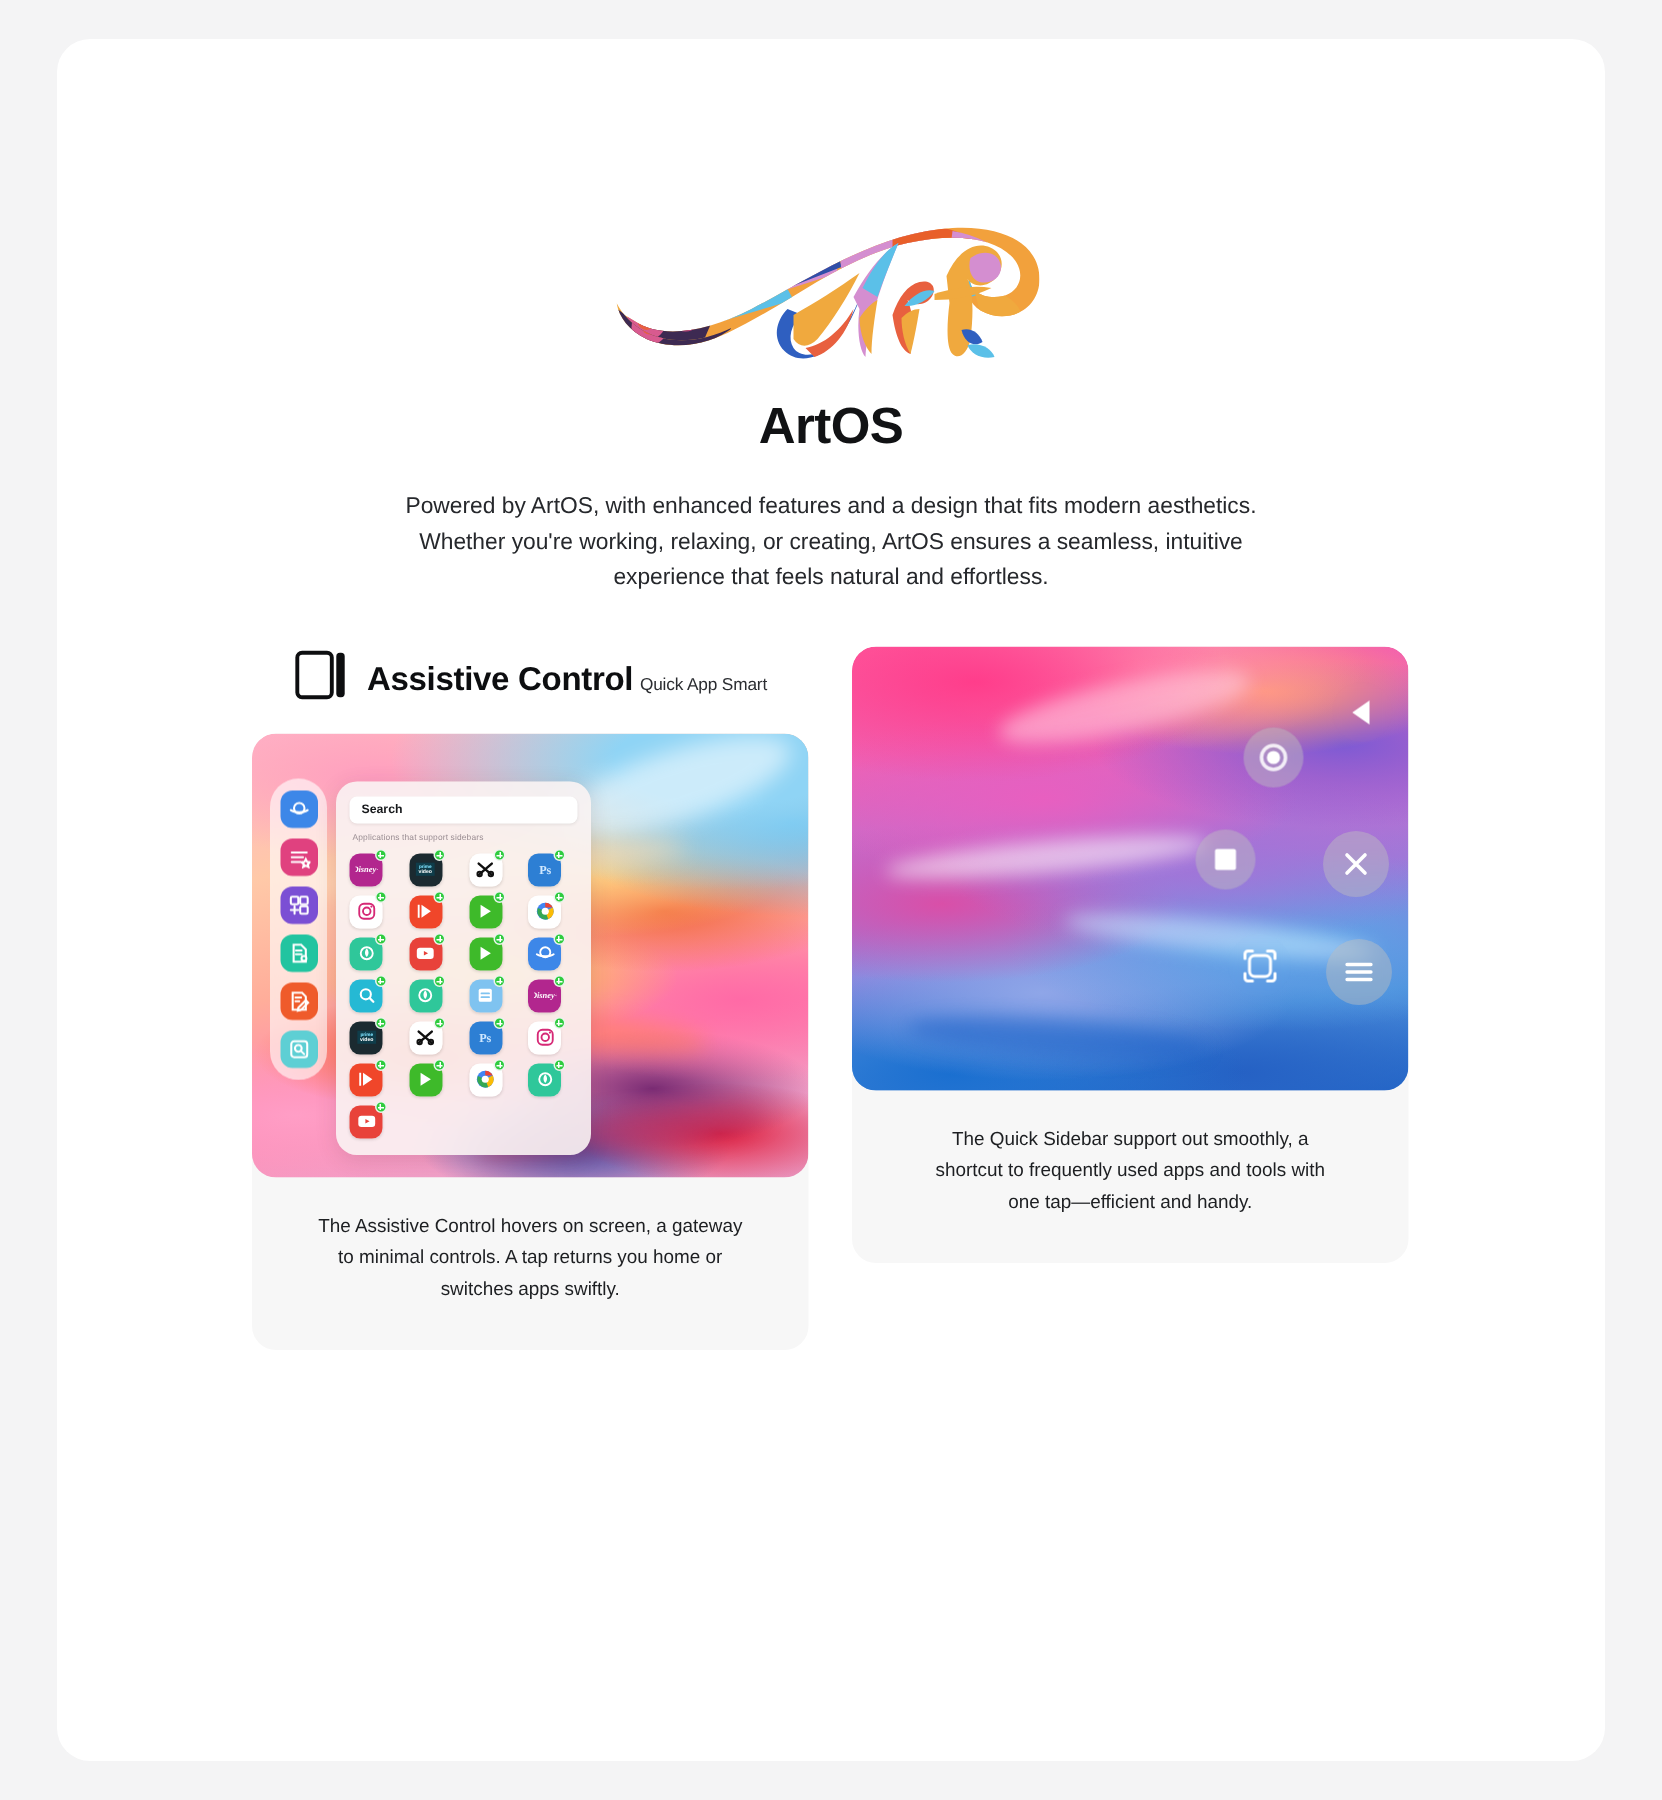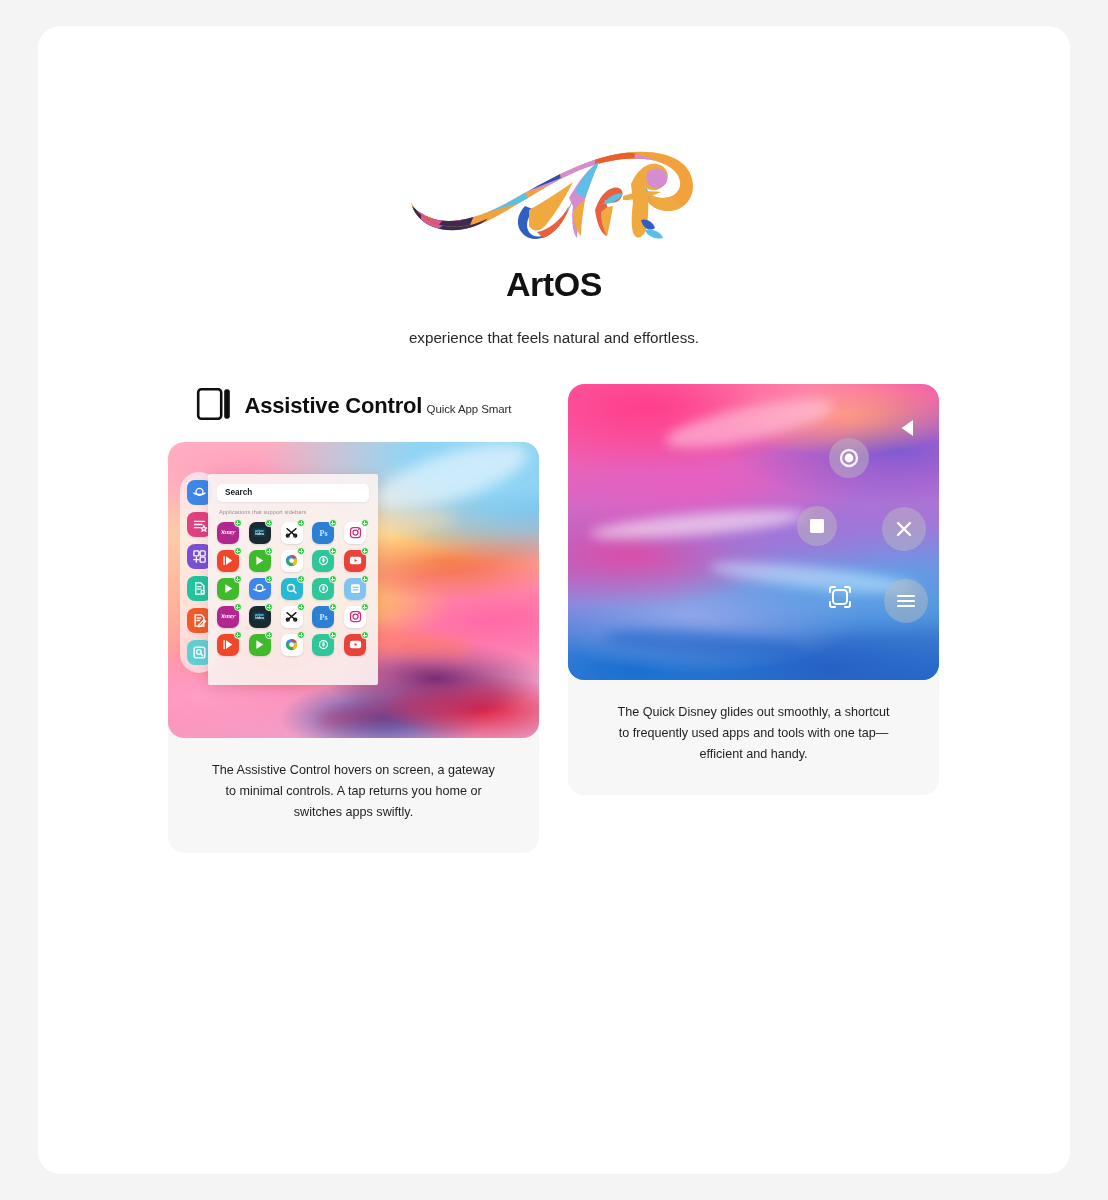--- a/index.html
+++ b/index.html
@@ -182,25 +182,25 @@
     width: 25px; height: 25px;
     border-radius: 8px;
     display: flex; align-items: center; justify-content: center;
     color: #fff;
   }
   .rail-ico svg { width: 15px; height: 15px; display: block; }
 
   
   .drawer {
     position: absolute;
-    left: 40px; top: 32px;
+    left: 56px; top: 32px;
     width: 170px;
-    padding: 10px 9px 29px;
+    padding: 10px 9px 11px;
     background: rgba(249,243,243,0.90);
-    border-radius: 2px;
+    border-radius: 14px;
     backdrop-filter: blur(10px);
     box-shadow: 0 3px 14px rgba(80,40,60,.14);
   }
   .search-box {
     height: 18px;
     background: #ffffff;
     border-radius: 5px;
     display: flex;
     align-items: center;
     padding: 0 8px;
@@ -210,21 +210,21 @@
     box-shadow: 0 1px 2px rgba(0,0,0,.07);
   }
   .drawer-sub {
     margin: 7px 0 7px 2px;
     font-size: 5.6px;
     color: #9a8d93;
     letter-spacing: .1px;
   }
   .grid {
     display: grid;
-    grid-template-columns: repeat(5, 1fr);
+    grid-template-columns: repeat(4, 1fr);
     gap: 6px 7px;
   }
   .app {
     position: relative;
     width: 22px; height: 22px;
     border-radius: 7px;
     display: flex; align-items: center; justify-content: center;
     overflow: visible;
     box-shadow: 0 1px 2px rgba(0,0,0,.12);
   }
@@ -368,20 +368,22 @@
             <circle cx="50" cy="66" r="4" fill="#e8603f"></circle>
           </g>
         </svg>
       </div>
 
       <h1 class="headline">
         <span>ArtOS</span>
       </h1>
 
       <p class="subcopy">
+        <span>Powered by ArtOS, with enhanced features and a design that fits modern aesthetics.</span>
+        <span>Whether you're working, relaxing, or creating, ArtOS ensures a seamless, intuitive</span>
         <span>experience that feels natural and effortless.</span>
       </p>
     </div>
 
 
     <div class="features">
 
       <div class="feature">
 
         <div class="feat-head">
@@ -736,19 +738,19 @@
               </svg>
             </div>
 
             <div class="ctl c-menu">
               <svg width="22" height="22" viewBox="0 0 22 22" stroke="#ffffff" stroke-width="2.2" stroke-linecap="round">
                 <path d="M3 6h16M3 11h16M3 16h16"></path>
               </svg>
             </div>
           </div>
 
-          <div class="feat-caption">The Quick Disney glides out smoothly, a shortcut to frequently used apps and tools with one tap—efficient and handy.</div>
+          <div class="feat-caption">The Quick Sidebar support out smoothly, a shortcut to frequently used apps and tools with one tap—efficient and handy.</div>
         </div>
       </div>
 
     </div>
   </div>
 </div>
 
 </body></html>

